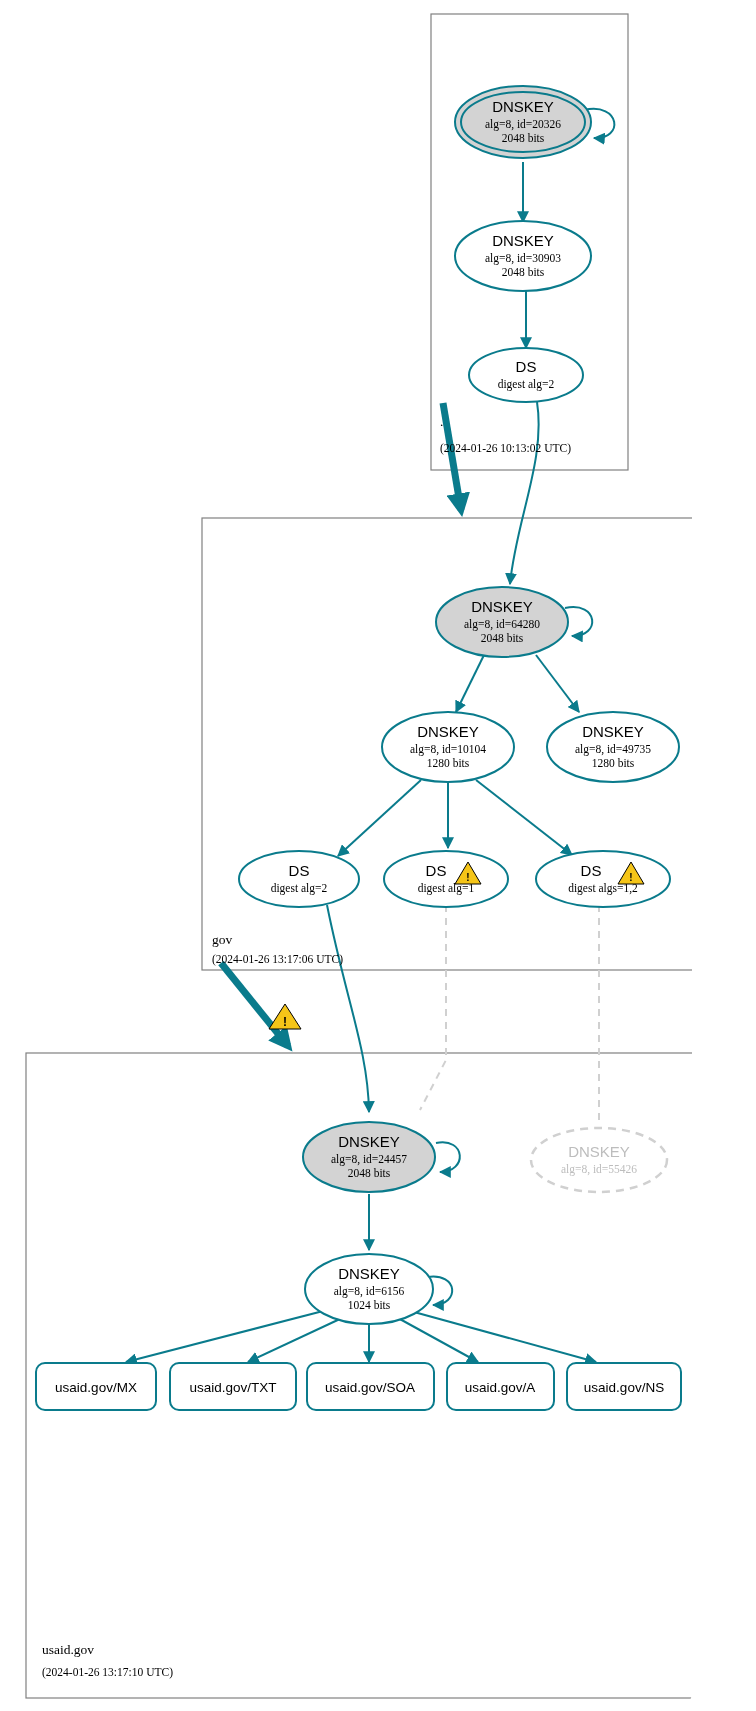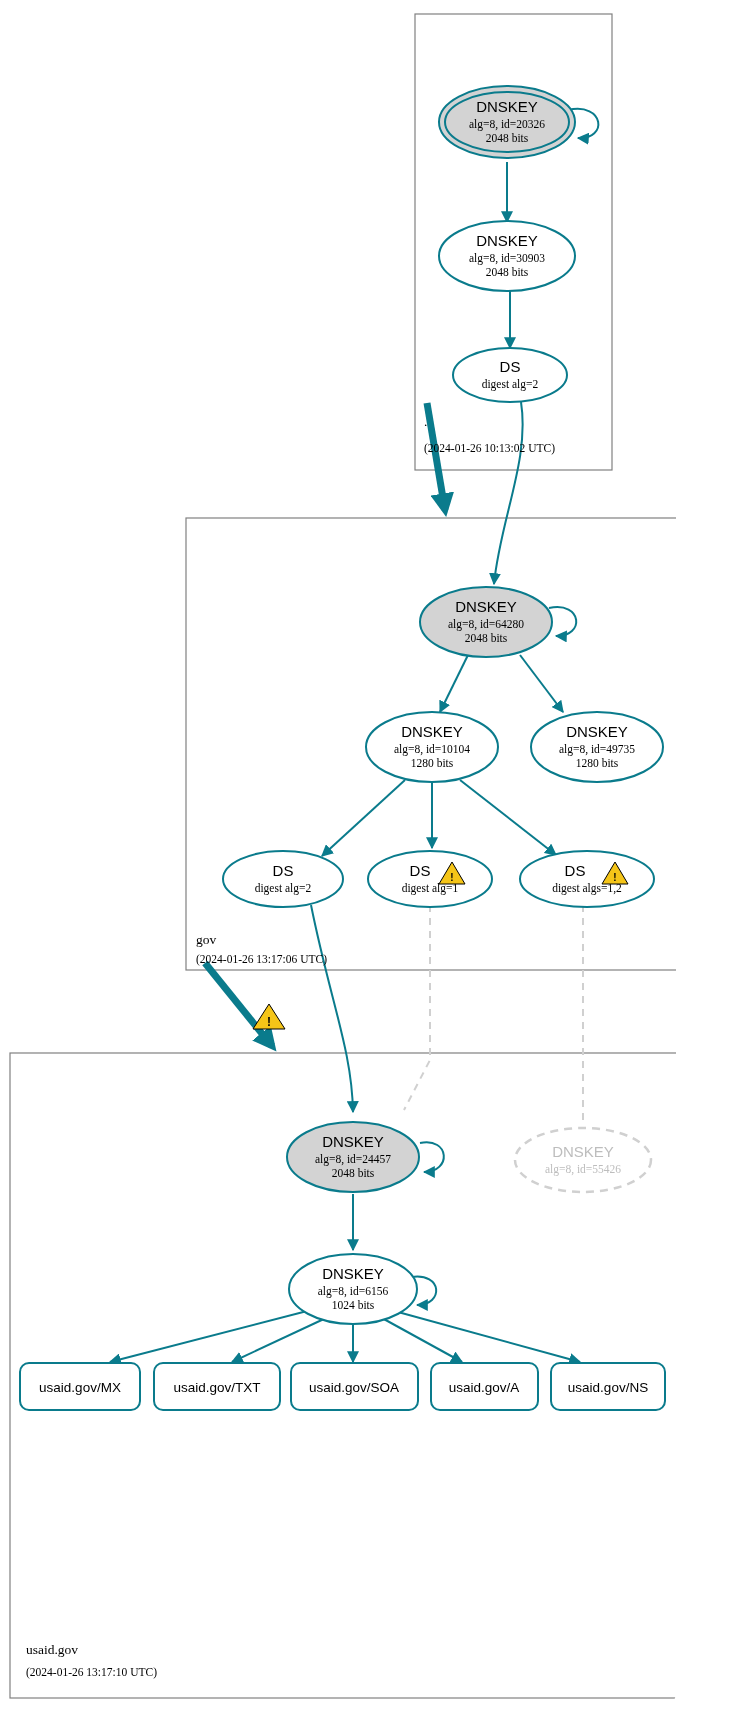--- a/index.html
+++ b/index.html
@@ -1,17 +1,17 @@
 <!DOCTYPE html>
 <html><head>
 <meta charset="utf-8">
 <style>
   html,body{margin:0;padding:0;background:#ffffff;}
   body{width:756px;height:1711px;position:relative;font-family:"Liberation Serif",serif;}
-  #stage{position:absolute;left:0;top:0;width:676px;height:1711px;overflow:hidden;border-radius:19px;}
+  #stage{position:absolute;left:16px;top:0;width:676px;height:1711px;overflow:hidden;border-radius:19px;}
   svg#diagram{position:absolute;left:0;top:0;width:756px;height:1711px;}
   .zonebox{fill:none;stroke:#808080;stroke-width:1.2;}
   .edge{fill:none;stroke:#0a7b8c;stroke-width:2;}
   .edge-thick{fill:none;stroke:#0a7b8c;stroke-width:7;}
   .edge-dash{fill:none;stroke:#d0d0d0;stroke-width:2;stroke-dasharray:7 6;}
   .node-ell{fill:#ffffff;stroke:#0a7b8c;stroke-width:2;}
   .node-ell-sec{fill:#d3d3d3;stroke:#0a7b8c;stroke-width:2;}
   .node-ell-dash{fill:#ffffff;stroke:#d0d0d0;stroke-width:2.5;stroke-dasharray:8 6;}
   .rrbox{fill:#ffffff;stroke:#0a7b8c;stroke-width:2;}
   .t-main{font-family:"Liberation Sans",sans-serif;font-size:15px;fill:#000000;text-anchor:middle;}

